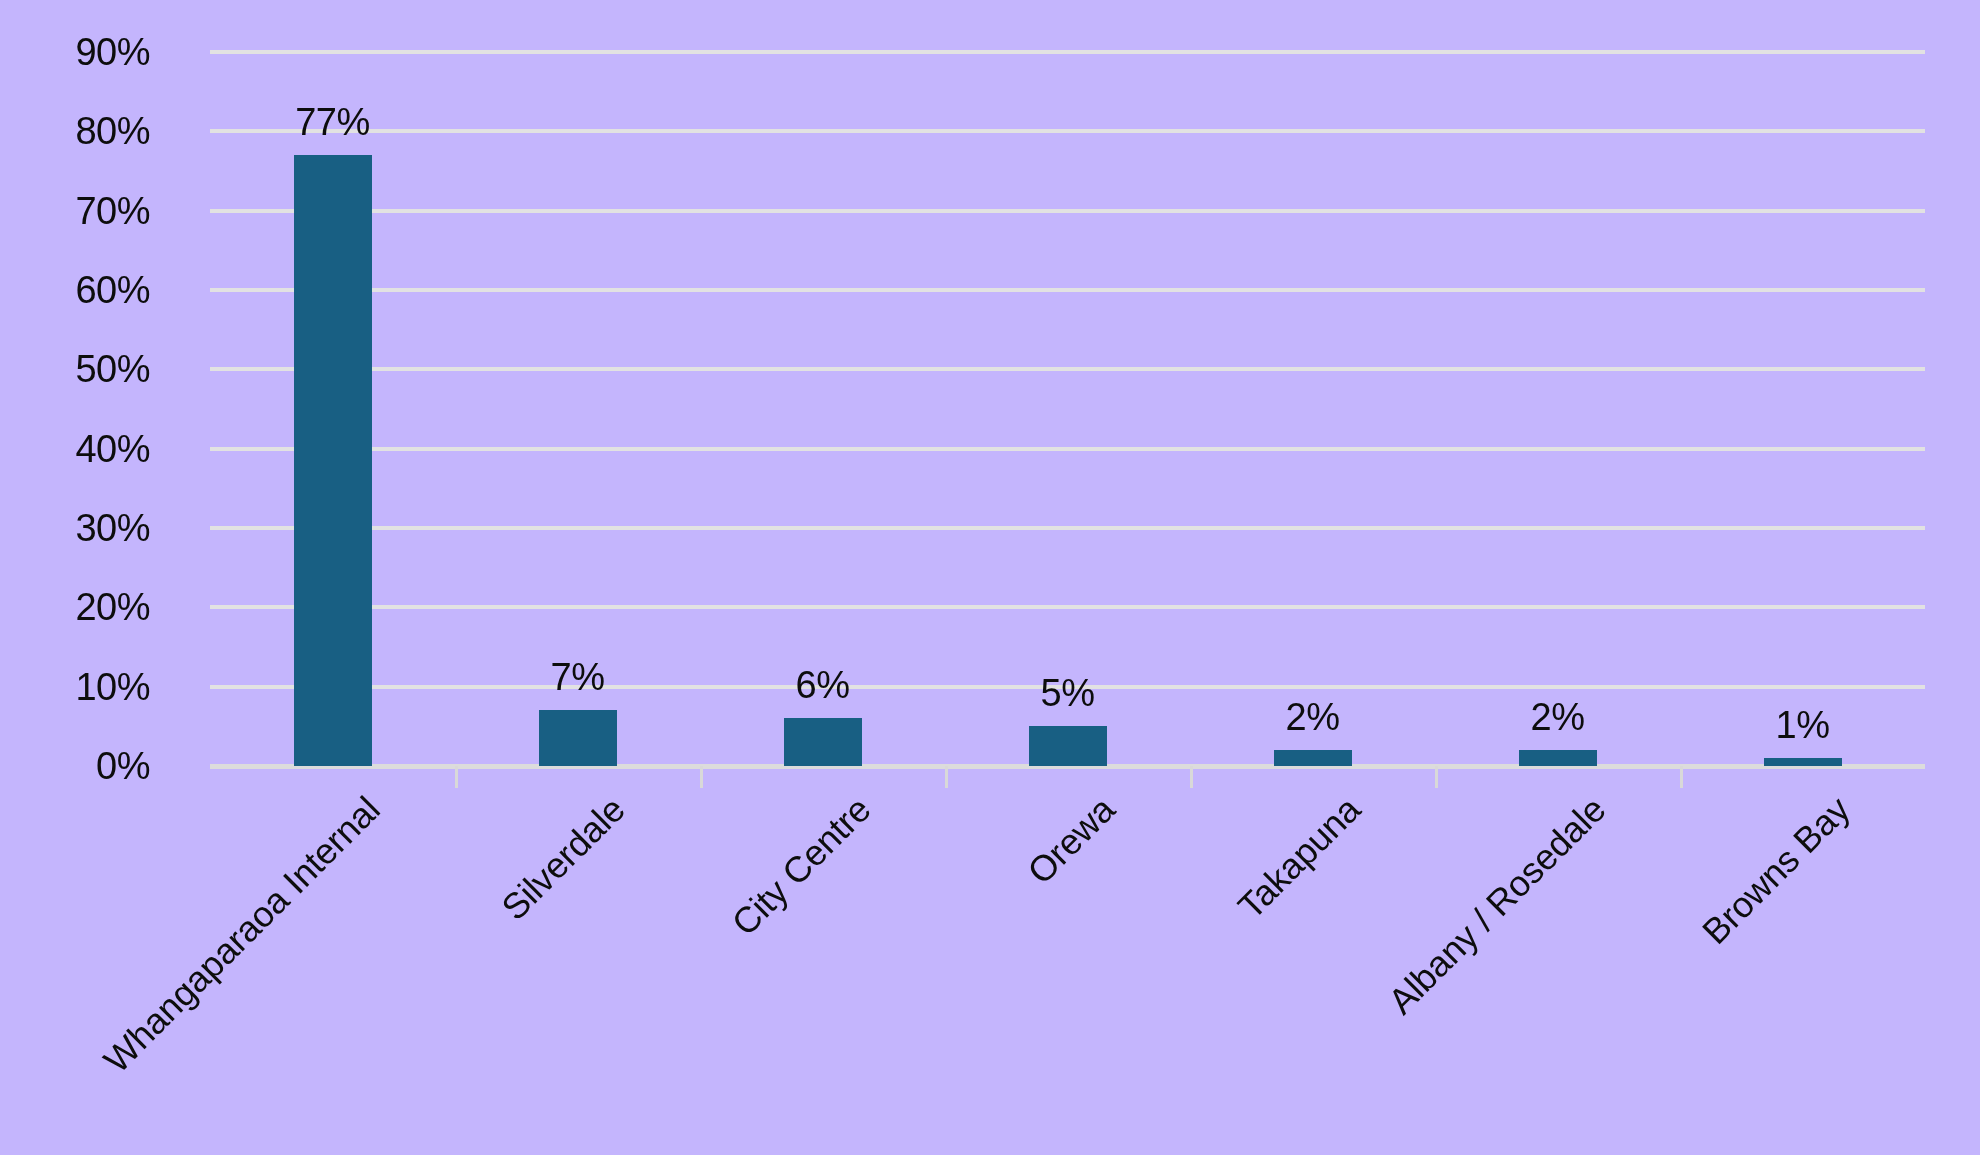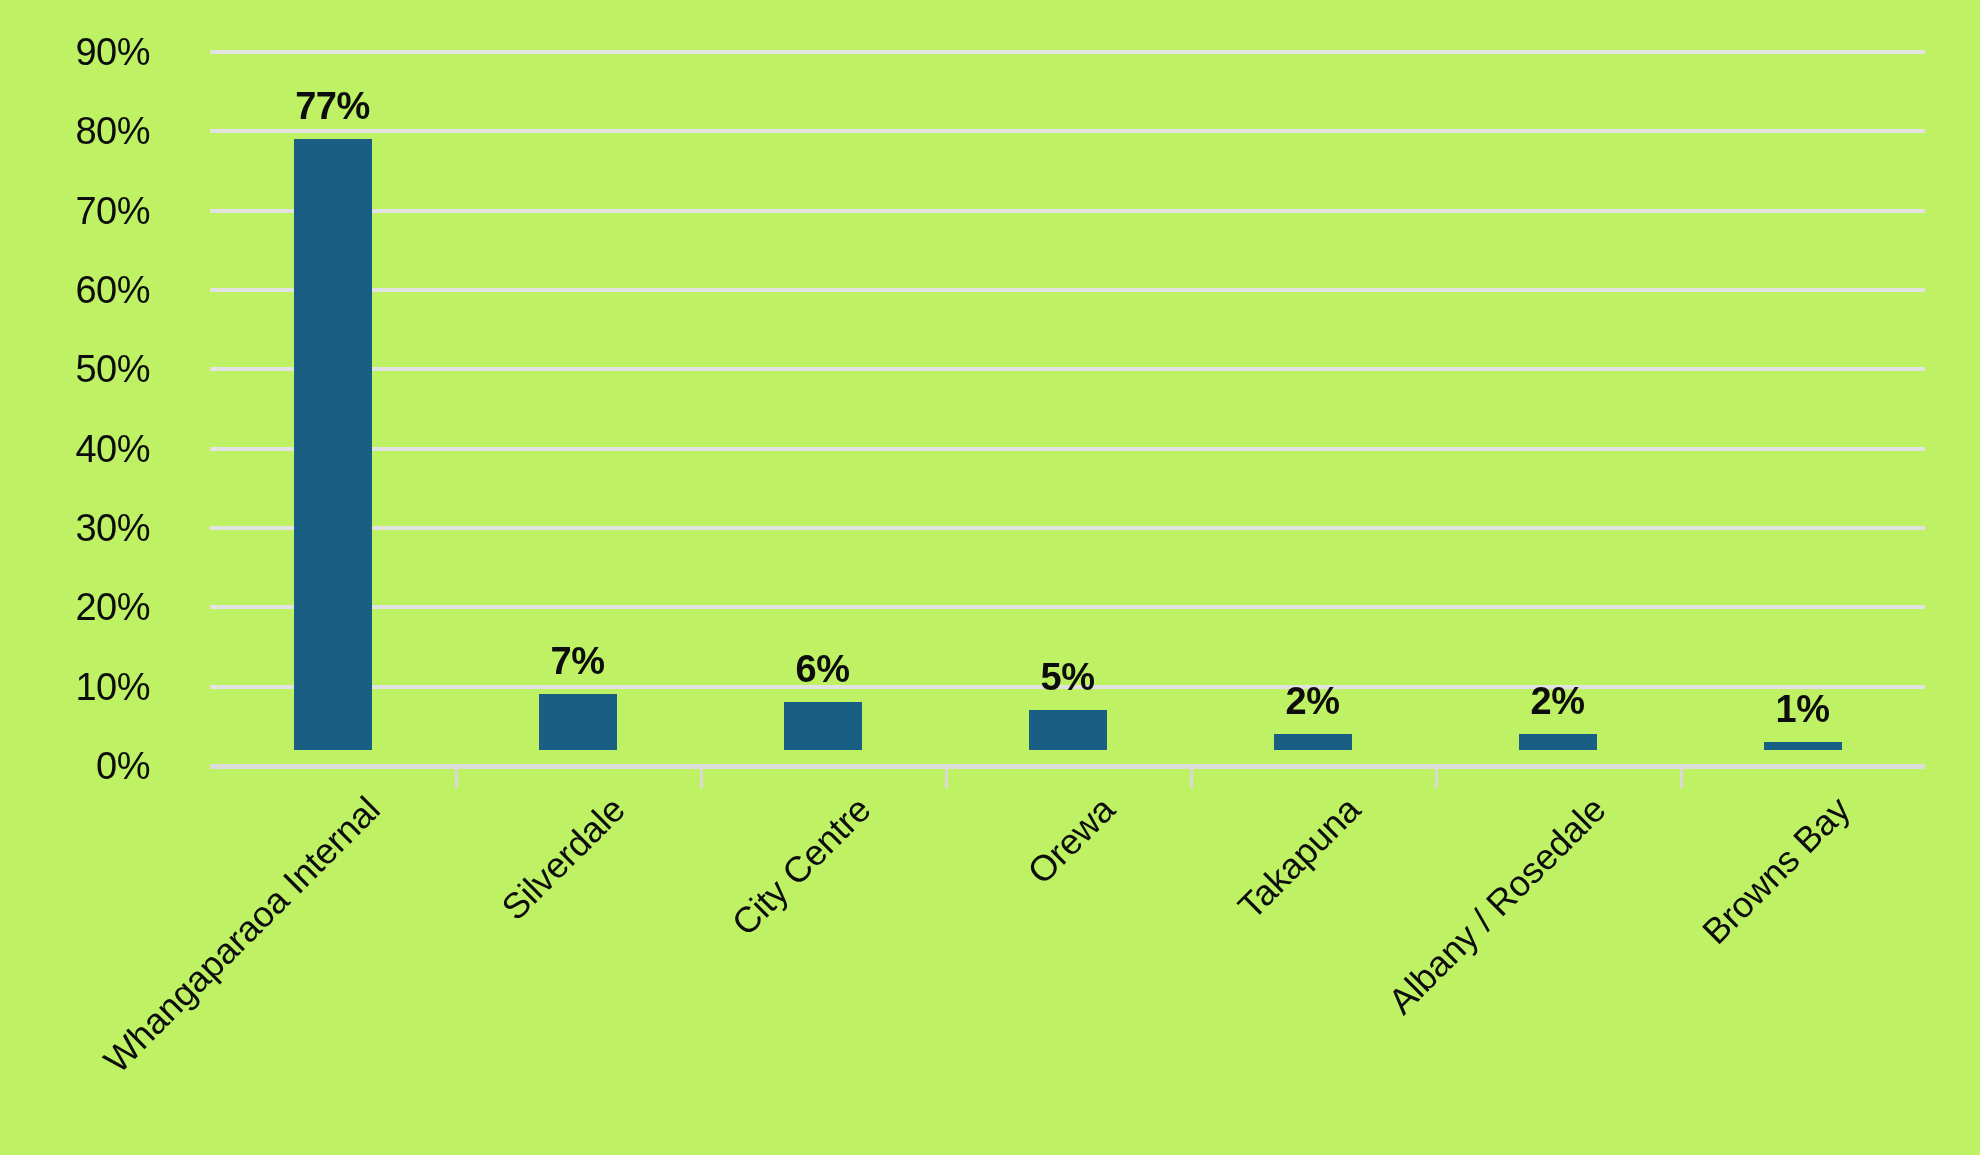--- a/index.html
+++ b/index.html
@@ -11,21 +11,21 @@
     width: 1980px;
     height: 1155px;
     font-family: "Liberation Sans", sans-serif;
     overflow: hidden;
   }
 
   #chart-root {
     position: relative;
     width: 1980px;
     height: 1155px;
-    background: #bef264;
+    background: #c4b5fd;
   }
 
   
   .y-tick-label {
     position: absolute;
     right: 1830px;           
     width: 160px;
     text-align: right;
     font-size: 38px;
     color: #0d0d0d;
@@ -45,24 +45,23 @@
   }
   .gridline.baseline {
     background: #dcdcdc;
     height: 5px;
   }
 
   
   #plot-area {
     position: absolute;
     left: 210px;
-    top: 36px;
+    top: 52px;
     width: 1715px;
     height: 714px;          
-    font-weight: bold;
   }
 
   .bar-slot {
     position: absolute;
     bottom: 0;
     width: 245px;
     height: 100%;
   }
 
   .bar {

